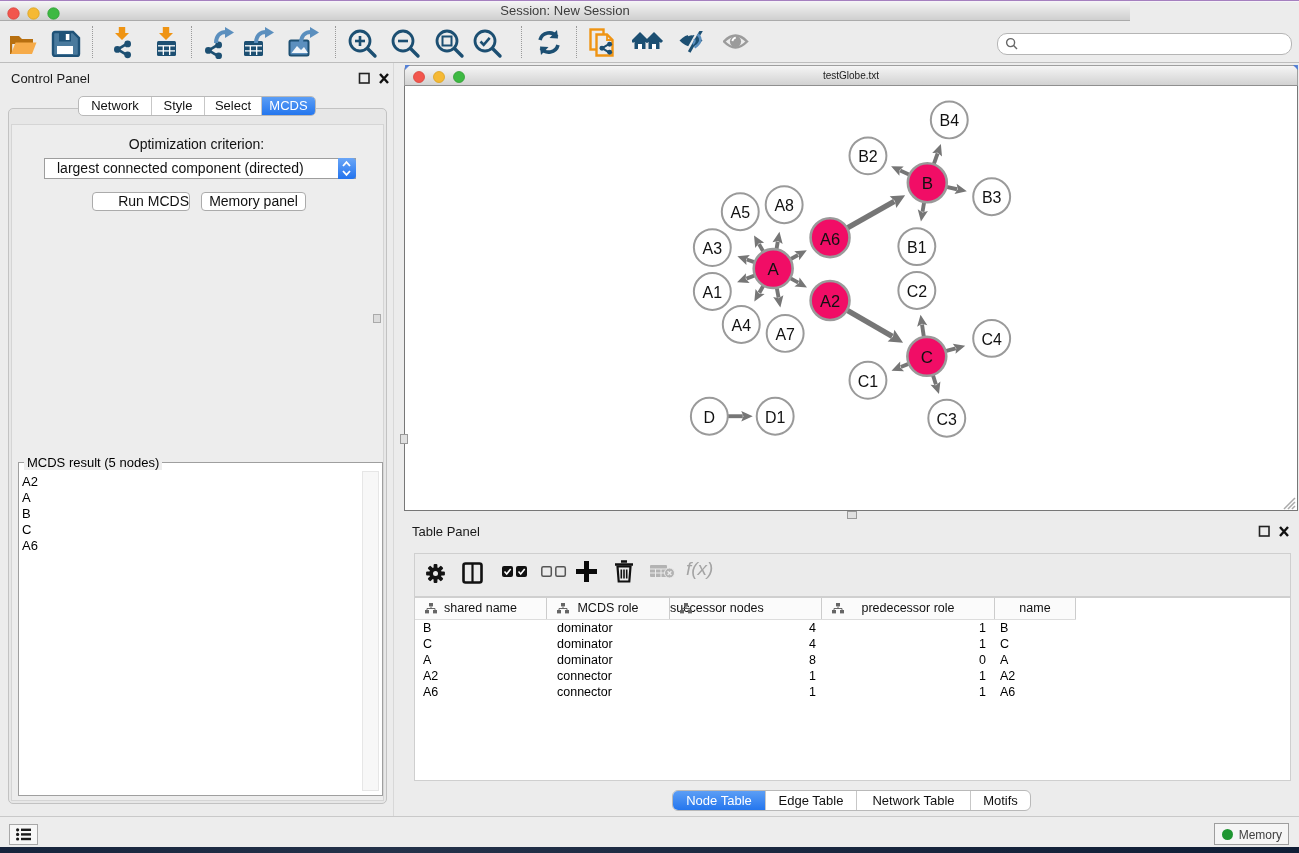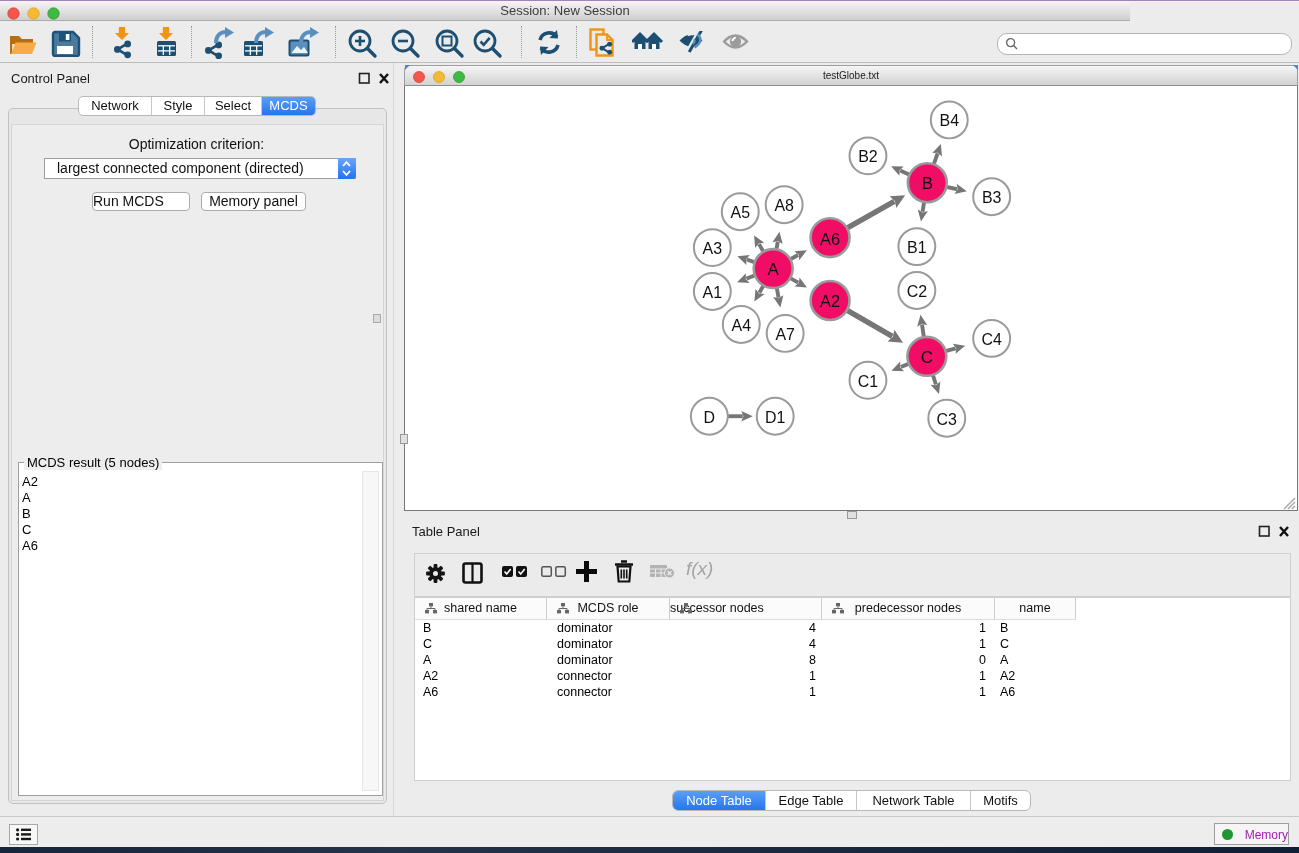--- a/index.html
+++ b/index.html
@@ -170,21 +170,21 @@
     <div style="flex:1;text-align:center;font-size:13px;line-height:18px;color:#fff;background:linear-gradient(#5c9ef5,#2476ee)">MCDS</div>
   </div>
 <div class="abs" style="left:0;top:136px;width:393px;text-align:center;font-size:14px;color:#111">Optimization criterion:</div>
 <div class="abs" style="left:44px;top:158px;width:310px;height:19px;background:#fff;border:1px solid #9d9d9d;border-radius:0">
     <div class="abs" style="left:12px;top:0;font-size:14px;line-height:19px;color:#111">largest connected component (directed)</div>
     <div class="abs" style="right:-1px;top:-1px;width:18px;height:21px;border-radius:0 4px 4px 0;background:linear-gradient(#6aa6f7,#2273ee)"><svg width="17" height="21" viewBox="0 0 17 21">
         <path d="M5 8 L8.5 4.2 L12 8" fill="none" stroke="#fff" stroke-width="1.8"></path>
         <path d="M5 13 L8.5 16.8 L12 13" fill="none" stroke="#fff" stroke-width="1.8"></path>
       </svg></div>
   </div>
-<div class="abs" style="left:92px;top:192px;width:96px;height:17px;background:#fff;border:1px solid #ababab;border-radius:4px;text-align:left;font-size:14px;line-height:17px;color:#111">Run MCDS</div>
+<div class="abs" style="left:92px;top:192px;width:96px;height:17px;background:#fff;border:1px solid #ababab;border-radius:4px;text-align:right;font-size:14px;line-height:17px;color:#111">Run MCDS</div>
 <div class="abs" style="left:201px;top:192px;width:103px;height:17px;background:#fff;border:1px solid #ababab;border-radius:4px;text-align:center;font-size:14px;line-height:17px;color:#111">Memory panel</div>
 <div class="abs" style="left:18px;top:462px;width:363px;height:332px;background:#fff;border:1px solid #9f9f9f">
     <div class="abs" style="left:3px;top:11px;font-size:13px;color:#000;line-height:16px">A2<br>A<br>B<br>C<br>A6</div>
     <div class="abs" style="right:3px;top:8px;width:15px;height:318px;background:#f7f7f7;border:1px solid #e6e6e6"></div>
   </div>
 <div class="abs" style="left:24px;top:455px;background:#ededed;padding:0 3px;font-size:13px;color:#000">MCDS result (5 nodes)</div>
 <div class="abs" style="left:373px;top:314px;width:6px;height:7px;background:#dcdcdc;border:1px solid #aaa"></div>
 <div class="abs" style="left:404px;top:65px;width:894px;height:446px">
 <div class="abs" style="left:0;top:0;width:894px;height:21px;background:linear-gradient(#f5f5f5,#d2d2d2);border:1px solid #9e9e9e;border-bottom:1px solid #8f8f8f;border-radius:5px 5px 0 0;box-sizing:border-box">
       <div class="abs" style="left:0;top:0;width:100%;text-align:center;font-size:10px;color:#1c1c1c;line-height:20px">testGlobe.txt</div>
@@ -362,21 +362,21 @@
     <rect x="8" y="7" width="4" height="3.4" fill="#666"></rect>
     <path d="M6 3.4 V5.5 M2 7 V5.5 H10 V7" stroke="#666" stroke-width="1" fill="none"></path>
   </svg>
 <div class="abs" style="left:670px;top:598px;width:152px;height:21px;border-right:1px solid #ccc;box-sizing:border-box;text-align:left;font-size:12.5px;color:#111;line-height:21px">successor nodes</div>
 <svg style="position:absolute;left:680px;top:603px" width="12" height="11" viewBox="0 0 12 11">
     <rect x="4" y="0" width="4" height="3.4" fill="#666"></rect>
     <rect x="0" y="7" width="4" height="3.4" fill="#666"></rect>
     <rect x="8" y="7" width="4" height="3.4" fill="#666"></rect>
     <path d="M6 3.4 V5.5 M2 7 V5.5 H10 V7" stroke="#666" stroke-width="1" fill="none"></path>
   </svg>
-<div class="abs" style="left:822px;top:598px;width:173px;height:21px;border-right:1px solid #ccc;box-sizing:border-box;text-align:center;font-size:12.5px;color:#111;line-height:21px">predecessor nodes</div>
+<div class="abs" style="left:822px;top:598px;width:173px;height:21px;border-right:1px solid #ccc;box-sizing:border-box;text-align:center;font-size:12.5px;color:#111;line-height:21px">predecessor role</div>
 <svg style="position:absolute;left:832px;top:603px" width="12" height="11" viewBox="0 0 12 11">
     <rect x="4" y="0" width="4" height="3.4" fill="#666"></rect>
     <rect x="0" y="7" width="4" height="3.4" fill="#666"></rect>
     <rect x="8" y="7" width="4" height="3.4" fill="#666"></rect>
     <path d="M6 3.4 V5.5 M2 7 V5.5 H10 V7" stroke="#666" stroke-width="1" fill="none"></path>
   </svg>
 <div class="abs" style="left:995px;top:598px;width:81px;height:21px;border-right:1px solid #ccc;box-sizing:border-box;text-align:center;font-size:12.5px;color:#111;line-height:21px">name</div>
 <div class="abs" style="left:423px;top:621px;font-size:12.5px;color:#000">B</div>
 <div class="abs" style="left:557px;top:621px;font-size:12.5px;color:#000">dominator</div>
 <div class="abs" style="left:770px;top:621px;width:46px;text-align:right;font-size:12.5px;color:#000">4</div>
@@ -414,15 +414,15 @@
         <g fill="#1a1a1a">
           <circle cx="1.6" cy="1.8" r="1.6"></circle>
           <circle cx="1.6" cy="6.4" r="1.6"></circle>
           <circle cx="1.6" cy="11" r="1.6"></circle>
           <rect x="5" y="0.6" width="10" height="2.4"></rect>
           <rect x="5" y="5.2" width="10" height="2.4"></rect>
           <rect x="5" y="9.8" width="10" height="2.4"></rect>
         </g>
       </svg>
     </div>
-<div class="abs" style="left:1214px;top:6px;width:75px;height:22px;background:#f5f5f5;border:1px solid #9e9e9e;font-size:12px;color:#a21caf;line-height:22px;text-align:right;box-sizing:border-box">Memory</div>
+<div class="abs" style="left:1214px;top:6px;width:75px;height:22px;background:#f5f5f5;border:1px solid #9e9e9e;font-size:12px;color:#404040;line-height:22px;text-align:right;padding-right:6px;box-sizing:border-box">Memory</div>
 <div class="abs" style="left:1222px;top:12px;width:11px;height:11px;border-radius:50%;background:#1f9632"></div>
 </div>
 <div class="abs" style="left:0;top:847px;width:1299px;height:6px;background:linear-gradient(90deg,#16243c,#24324a 30%,#1a2840 60%,#101e36)"></div>
 </body></html>

